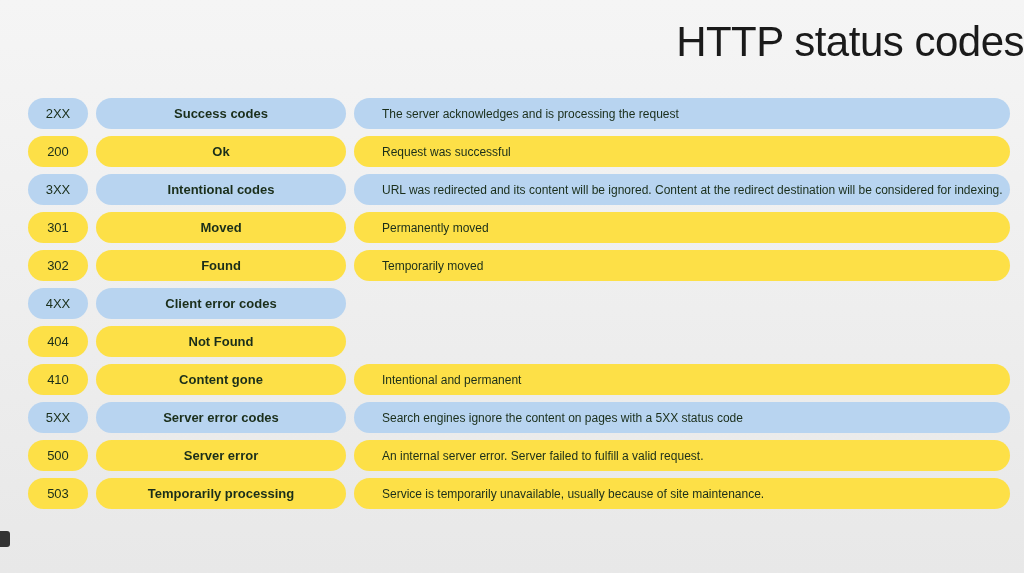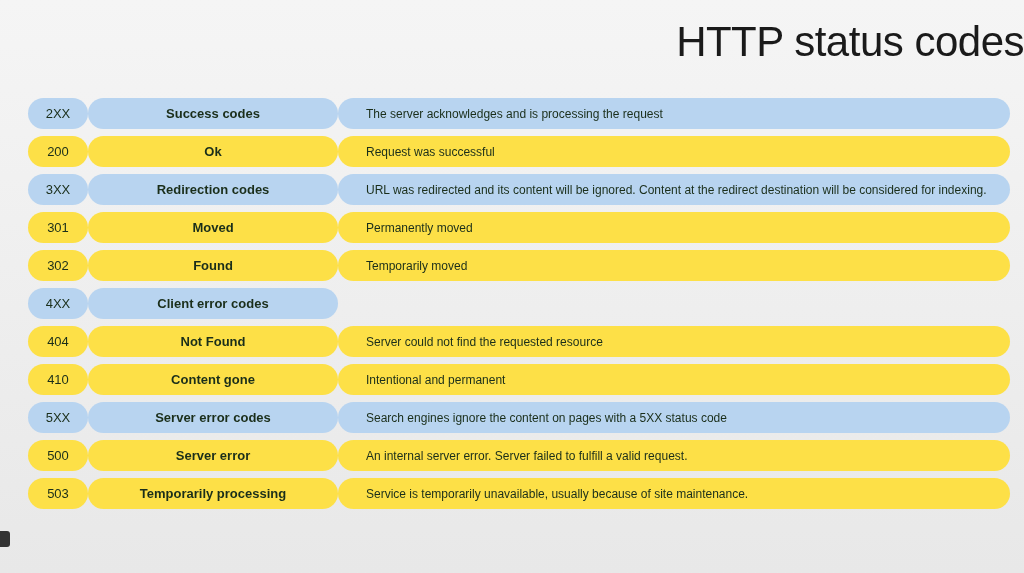--- a/index.html
+++ b/index.html
@@ -19,20 +19,21 @@
       letter-spacing: -0.5px;
     }
     .table {
       padding: 32px 14px 0 28px;
       display: flex;
       flex-direction: column;
       gap: 7px;
     }
     .row {
       display: flex;
+      gap: 8px;
       height: 31px;
     }
     .pill {
       border-radius: 16px;
       display: flex;
       align-items: center;
       font-size: 13px;
       color: #1a2e1a;
     }
     .code {
@@ -73,41 +74,40 @@
       <div class="pill name blue">Success codes</div>
       <div class="pill desc blue">The server acknowledges and is processing the request</div>
     </div>
     <div class="row">
       <div class="pill code green">200</div>
       <div class="pill name green">Ok</div>
       <div class="pill desc green">Request was successful</div>
     </div>
     <div class="row">
       <div class="pill code blue">3XX</div>
-      <div class="pill name blue">Redirection codes</div>
+      <div class="pill name blue">Intentional codes</div>
       <div class="pill desc blue">URL was redirected and its content will be ignored. Content at the redirect destination will be considered for indexing.</div>
     </div>
     <div class="row">
       <div class="pill code green">301</div>
       <div class="pill name green">Moved</div>
       <div class="pill desc green">Permanently moved</div>
     </div>
     <div class="row">
       <div class="pill code green">302</div>
       <div class="pill name green">Found</div>
       <div class="pill desc green">Temporarily moved</div>
     </div>
     <div class="row">
       <div class="pill code blue">4XX</div>
       <div class="pill name blue">Client error codes</div>
     </div>
     <div class="row">
       <div class="pill code green">404</div>
       <div class="pill name green">Not Found</div>
-      <div class="pill desc green">Server could not find the requested resource</div>
     </div>
     <div class="row">
       <div class="pill code green">410</div>
       <div class="pill name green">Content gone</div>
       <div class="pill desc green">Intentional and permanent</div>
     </div>
     <div class="row">
       <div class="pill code blue">5XX</div>
       <div class="pill name blue">Server error codes</div>
       <div class="pill desc blue">Search engines ignore the content on pages with a 5XX status code</div>

